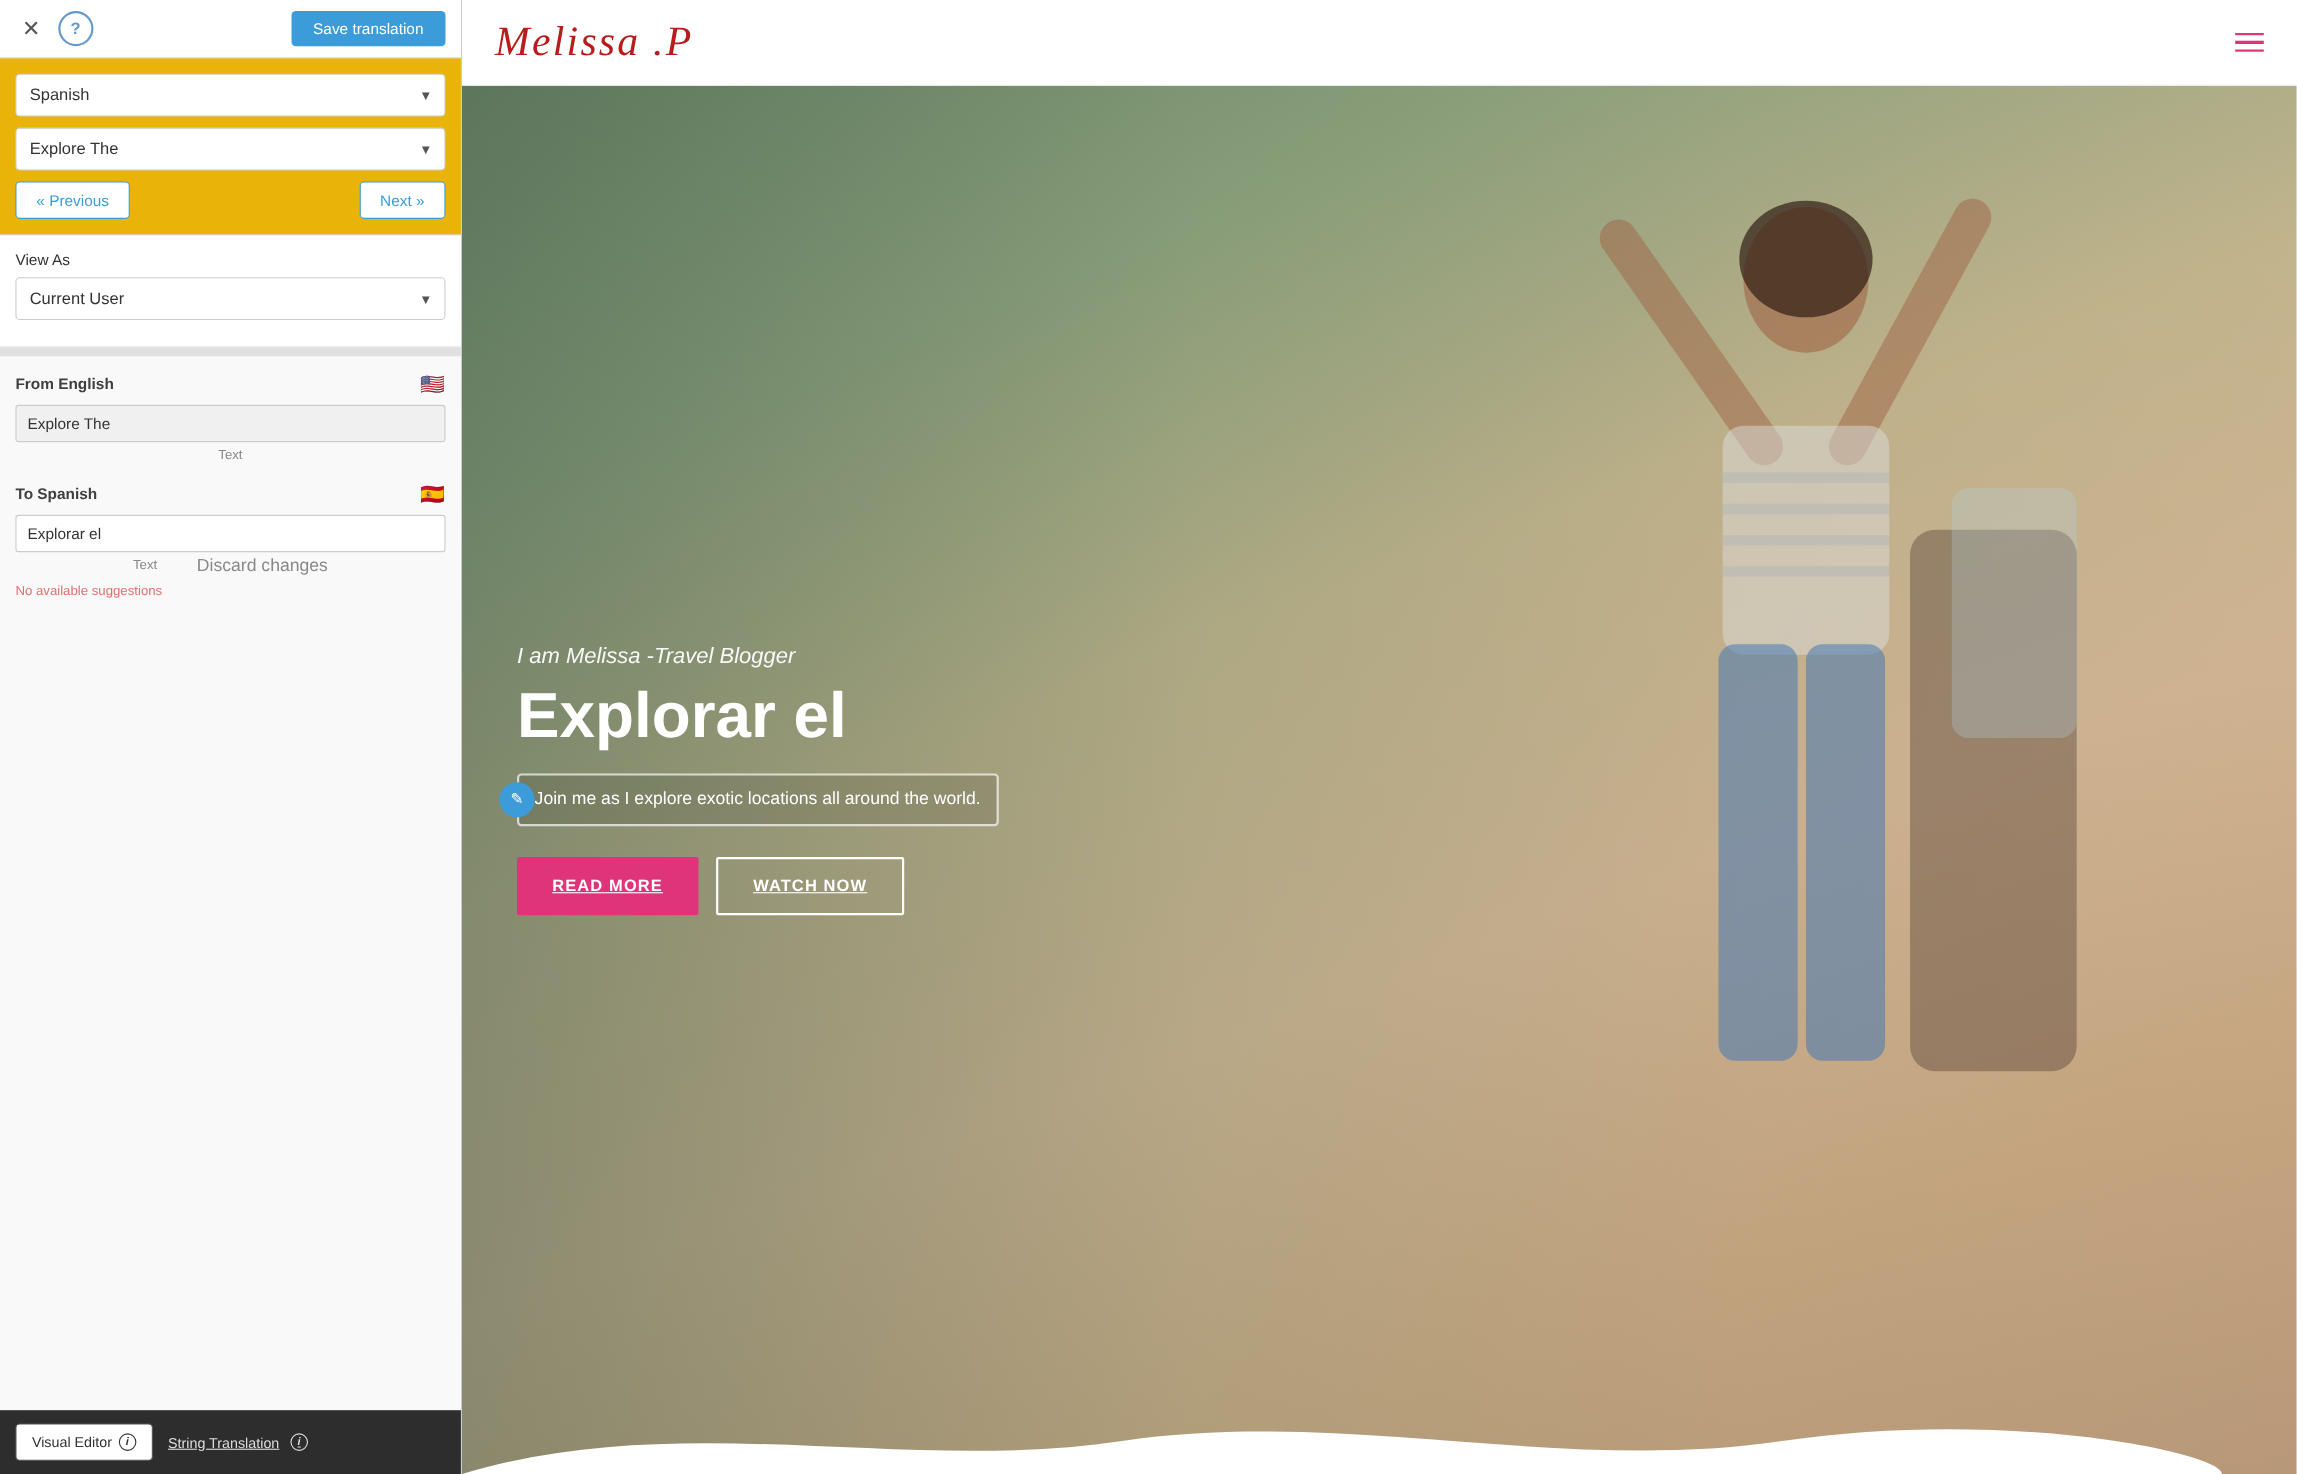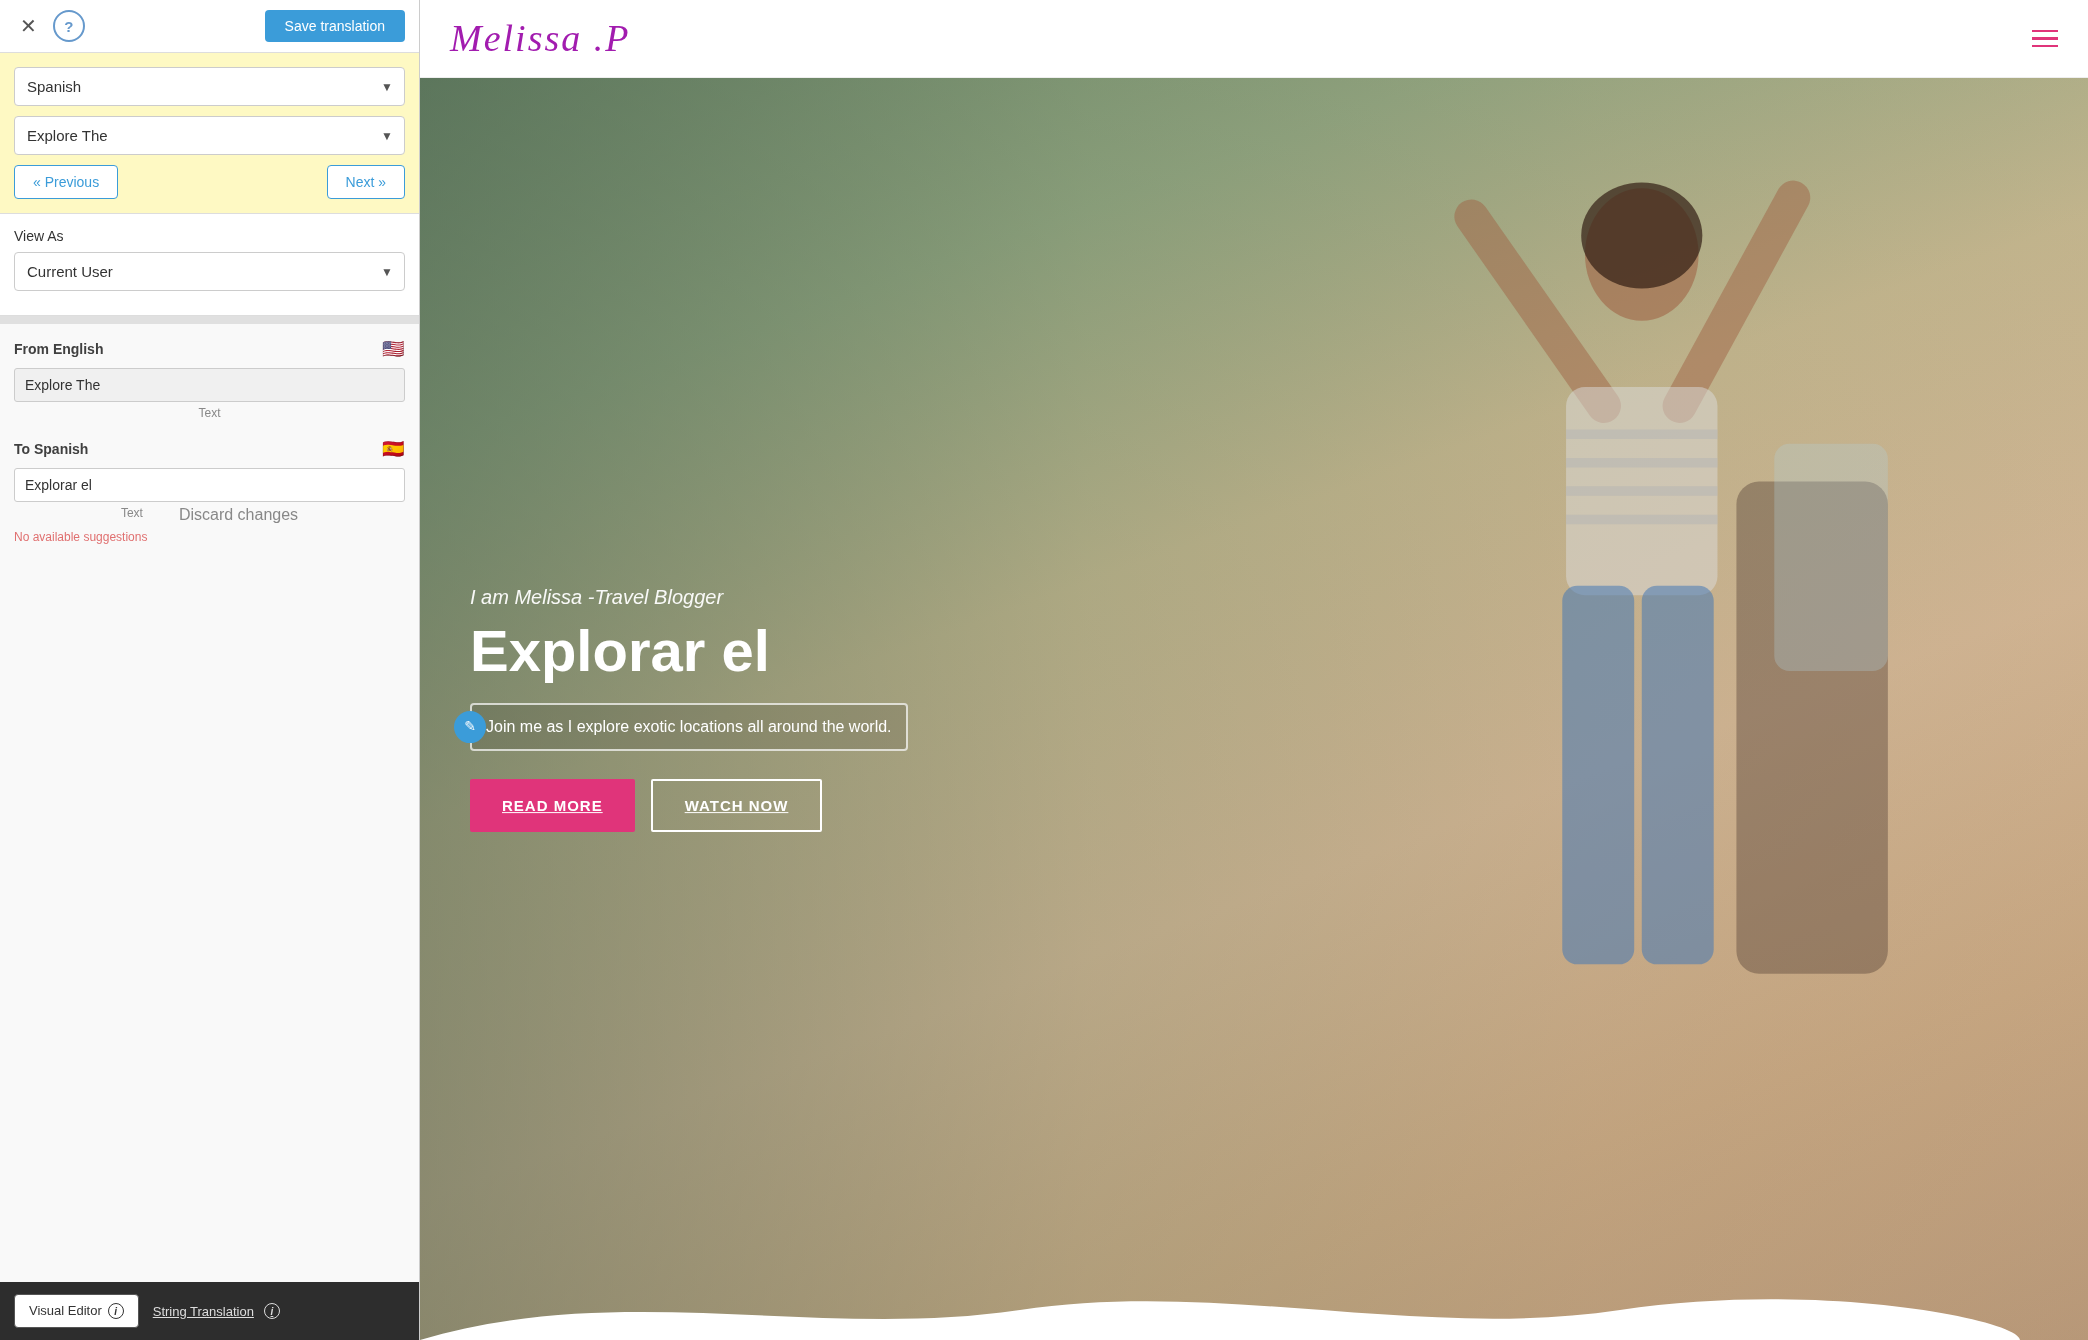--- a/index.html
+++ b/index.html
@@ -53,21 +53,21 @@
       border: none;
       padding: 8px 20px;
       border-radius: 4px;
       cursor: pointer;
       font-size: 14px;
       font-weight: 500;
     }
 
     #controls-area {
       padding: 14px;
-      background: #fef9c3;
+      background: #eab308;
       border-bottom: 1px solid #ddd;
     }
 
     .dropdown-wrap {
       position: relative;
       margin-bottom: 10px;
     }
 
     .dropdown-wrap select {
       width: 100%;
@@ -236,21 +236,21 @@
       padding: 16px 30px;
       display: flex;
       align-items: center;
       justify-content: space-between;
       border-bottom: 1px solid #eee;
     }
 
     .site-logo {
       font-family: 'Dancing Script', cursive;
       font-size: 36px;
-      color: #a21caf;
+      color: #b91c1c;
       font-style: italic;
       font-weight: 400;
       letter-spacing: 1px;
     }
 
     .hamburger-icon {
       display: flex;
       flex-direction: column;
       gap: 5px;
       cursor: pointer;

